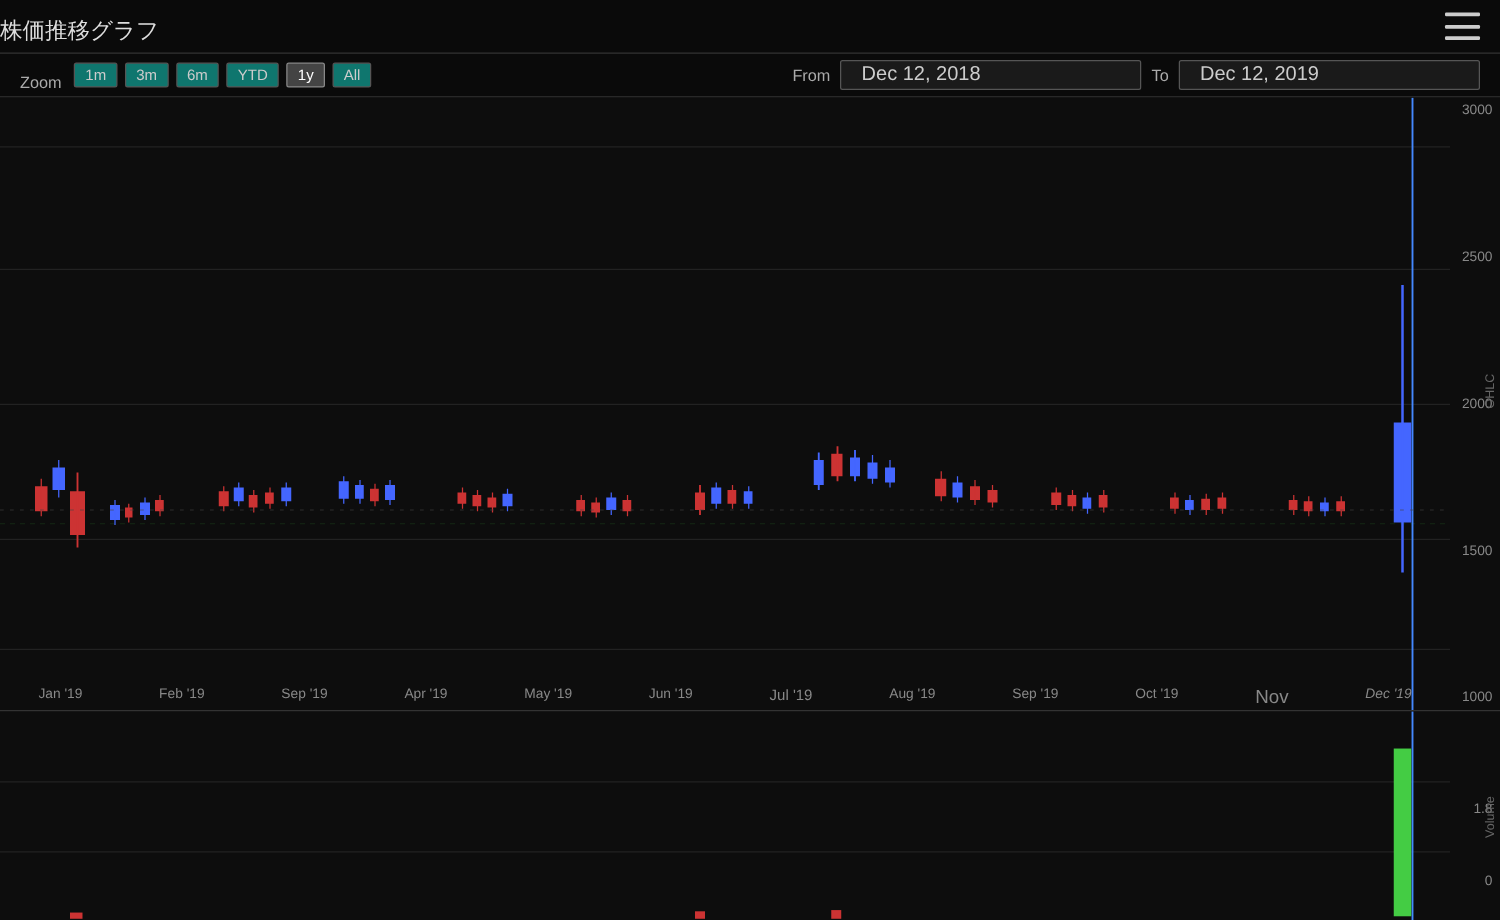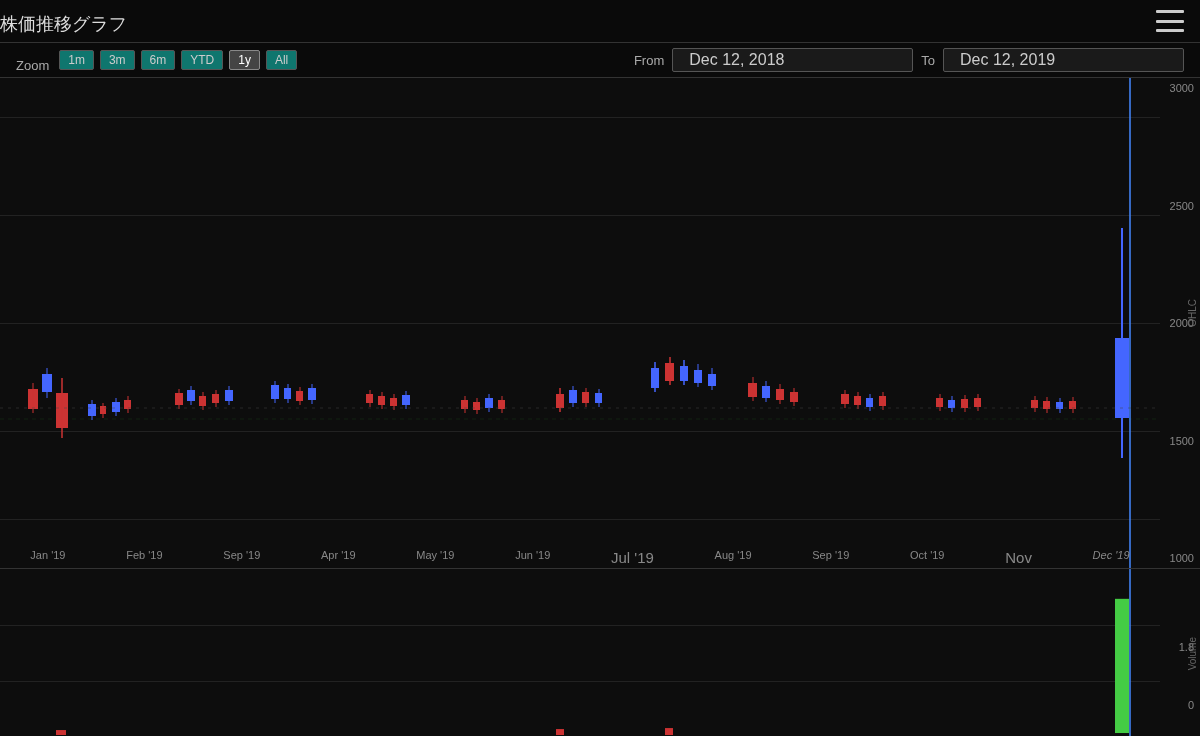--- a/index.html
+++ b/index.html
@@ -360,21 +360,21 @@
 
   <div style="position:absolute;right:2px;top:45%;writing-mode:vertical-rl;font-size:10px;color:#666;transform:rotate(180deg);">OHLC</div>
 
   <div style="position:absolute;bottom:2px;left:0;right:40px;display:flex;justify-content:space-around;">
     <span style="font-size:11px;color:#888;">Jan '19</span>
     <span style="font-size:11px;color:#888;">Feb '19</span>
     <span style="font-size:11px;color:#888;">Sep '19</span>
     <span style="font-size:11px;color:#888;">Apr '19</span>
     <span style="font-size:11px;color:#888;">May '19</span>
     <span style="font-size:11px;color:#888;">Jun '19</span>
-    <span style="font-size:15px;color:#888;text-align:center;">Jul '19</span>
+    <span style="font-size:12px;color:#888;text-align:center;">Jul '19</span>
     <span style="font-size:11px;color:#888;">Aug '19</span>
     <span style="font-size:11px;color:#888;">Sep '19</span>
     <span style="font-size:11px;color:#888;">Oct '19</span>
     <span style="font-size:15px;color:#888;">Nov</span>
     <span style="font-size:11px;color:#888;font-style:italic;">Dec '19</span>
   </div>
 </div>
 
 <div class="volume-chart">
 

